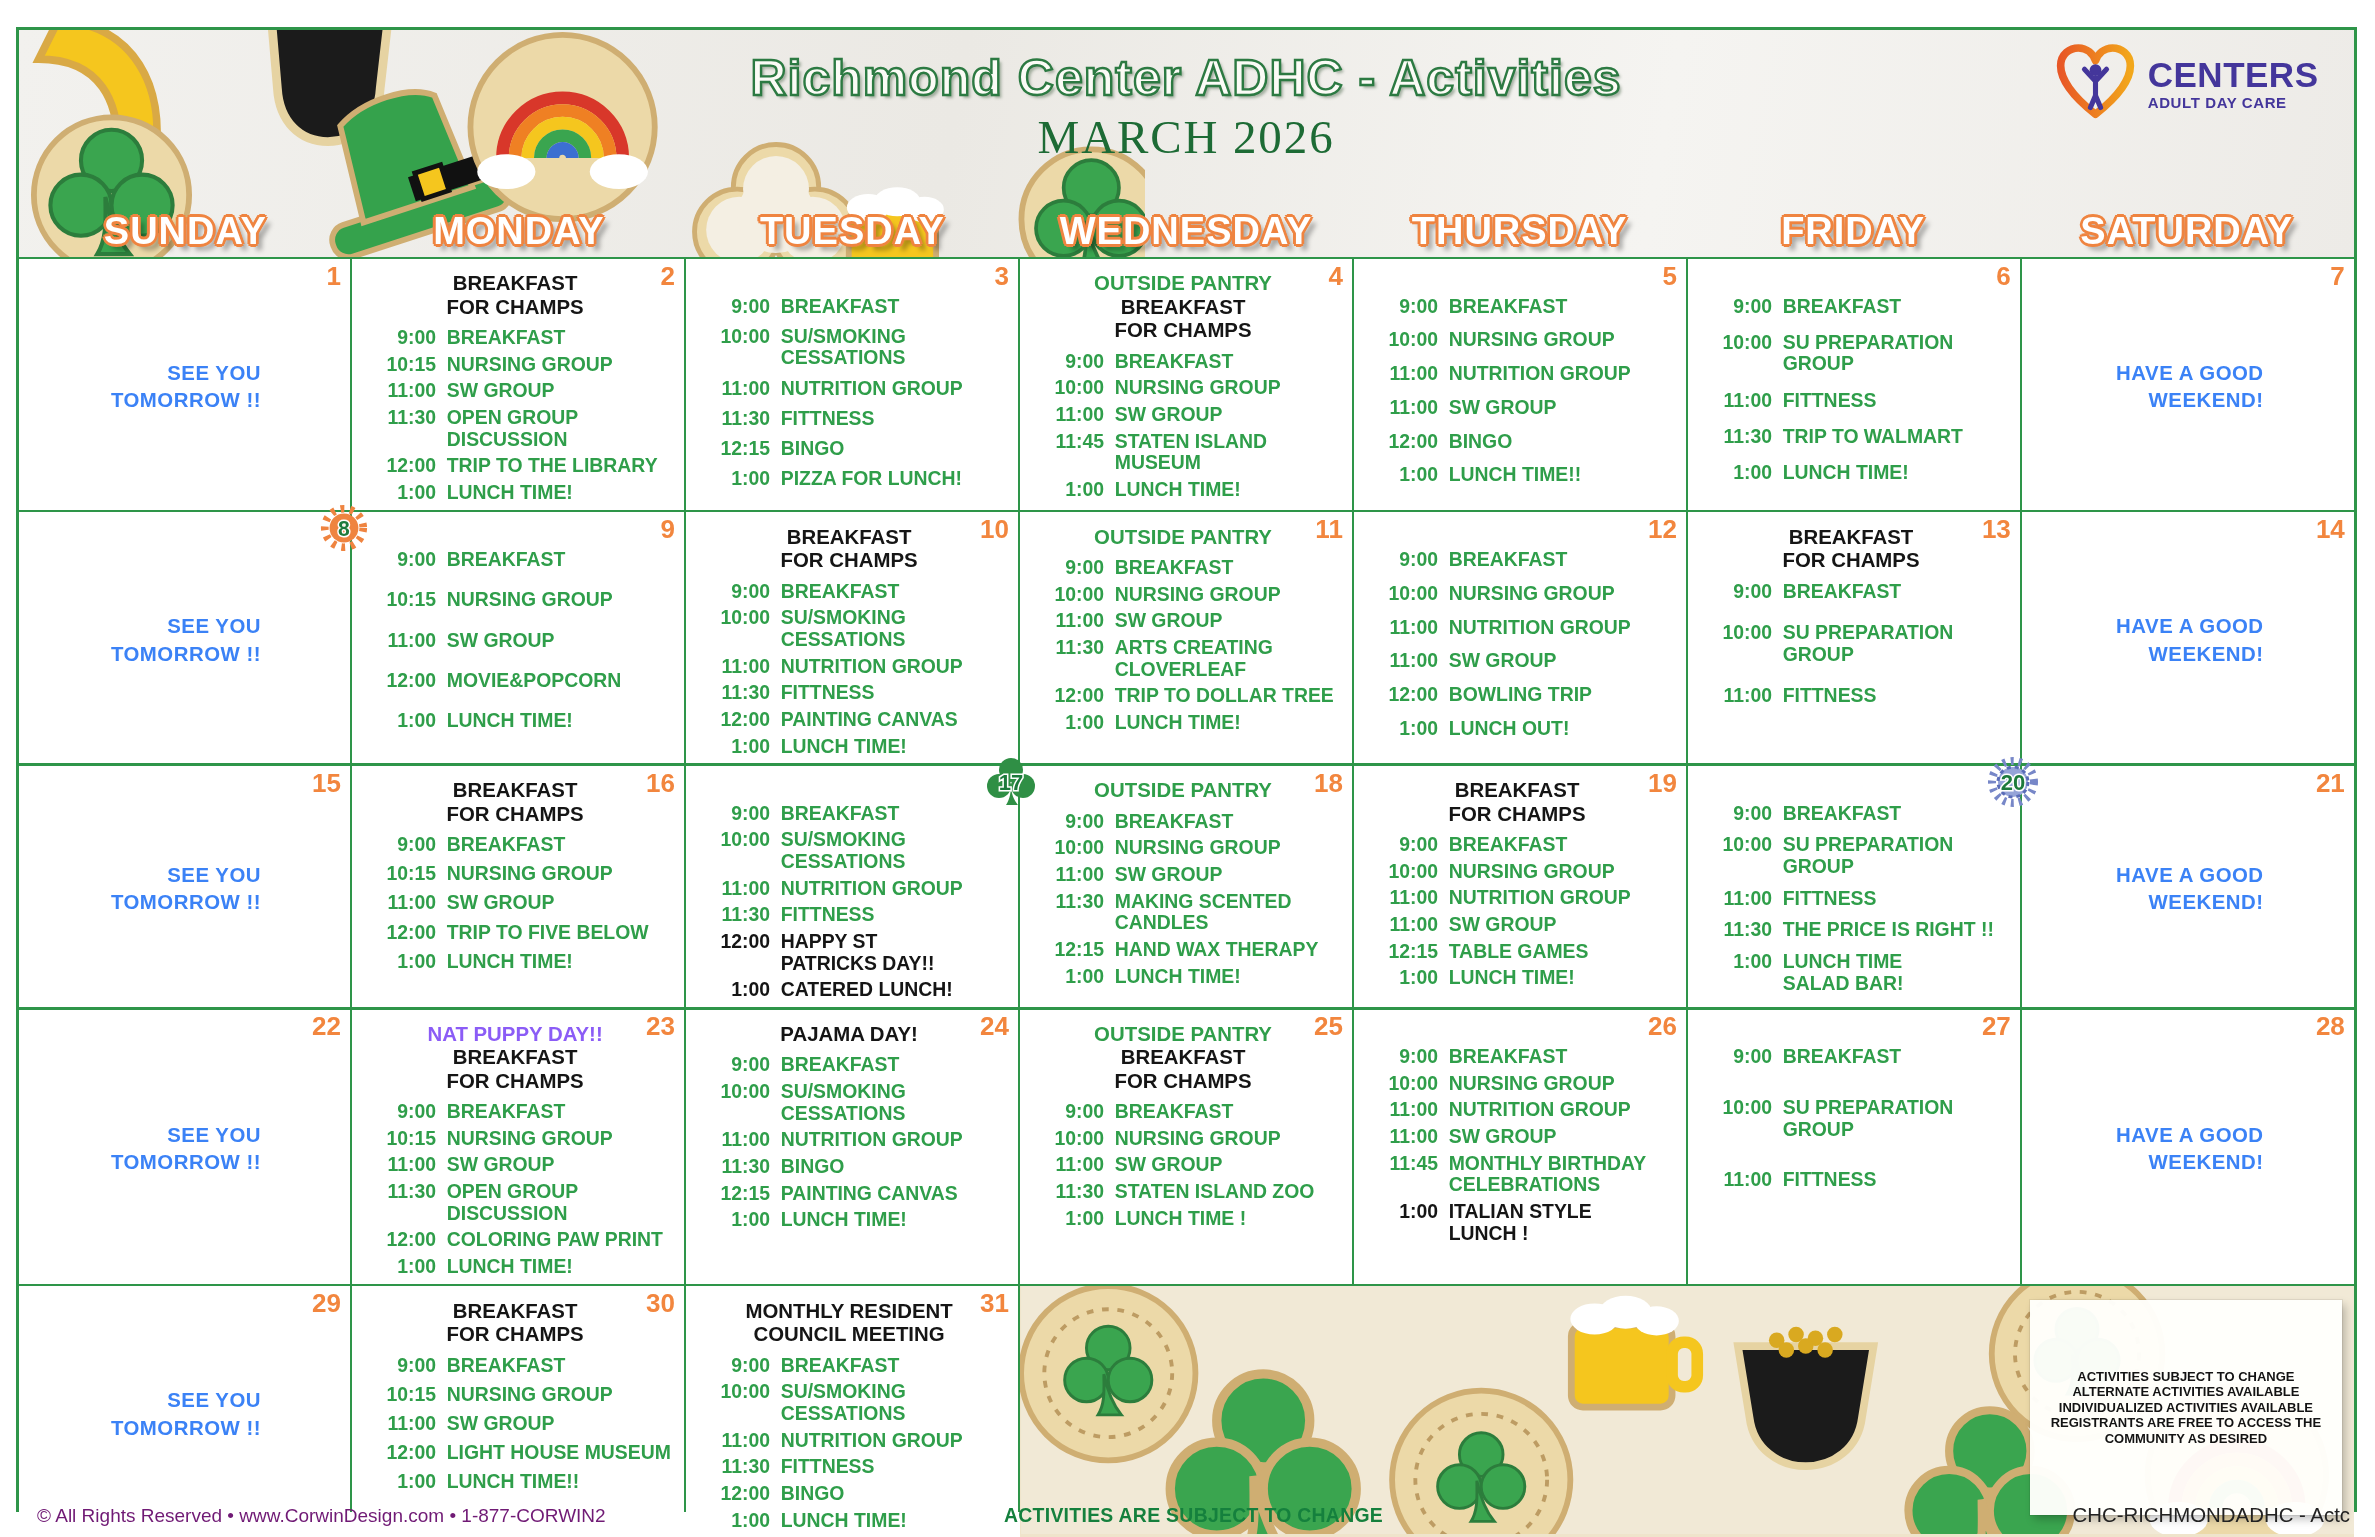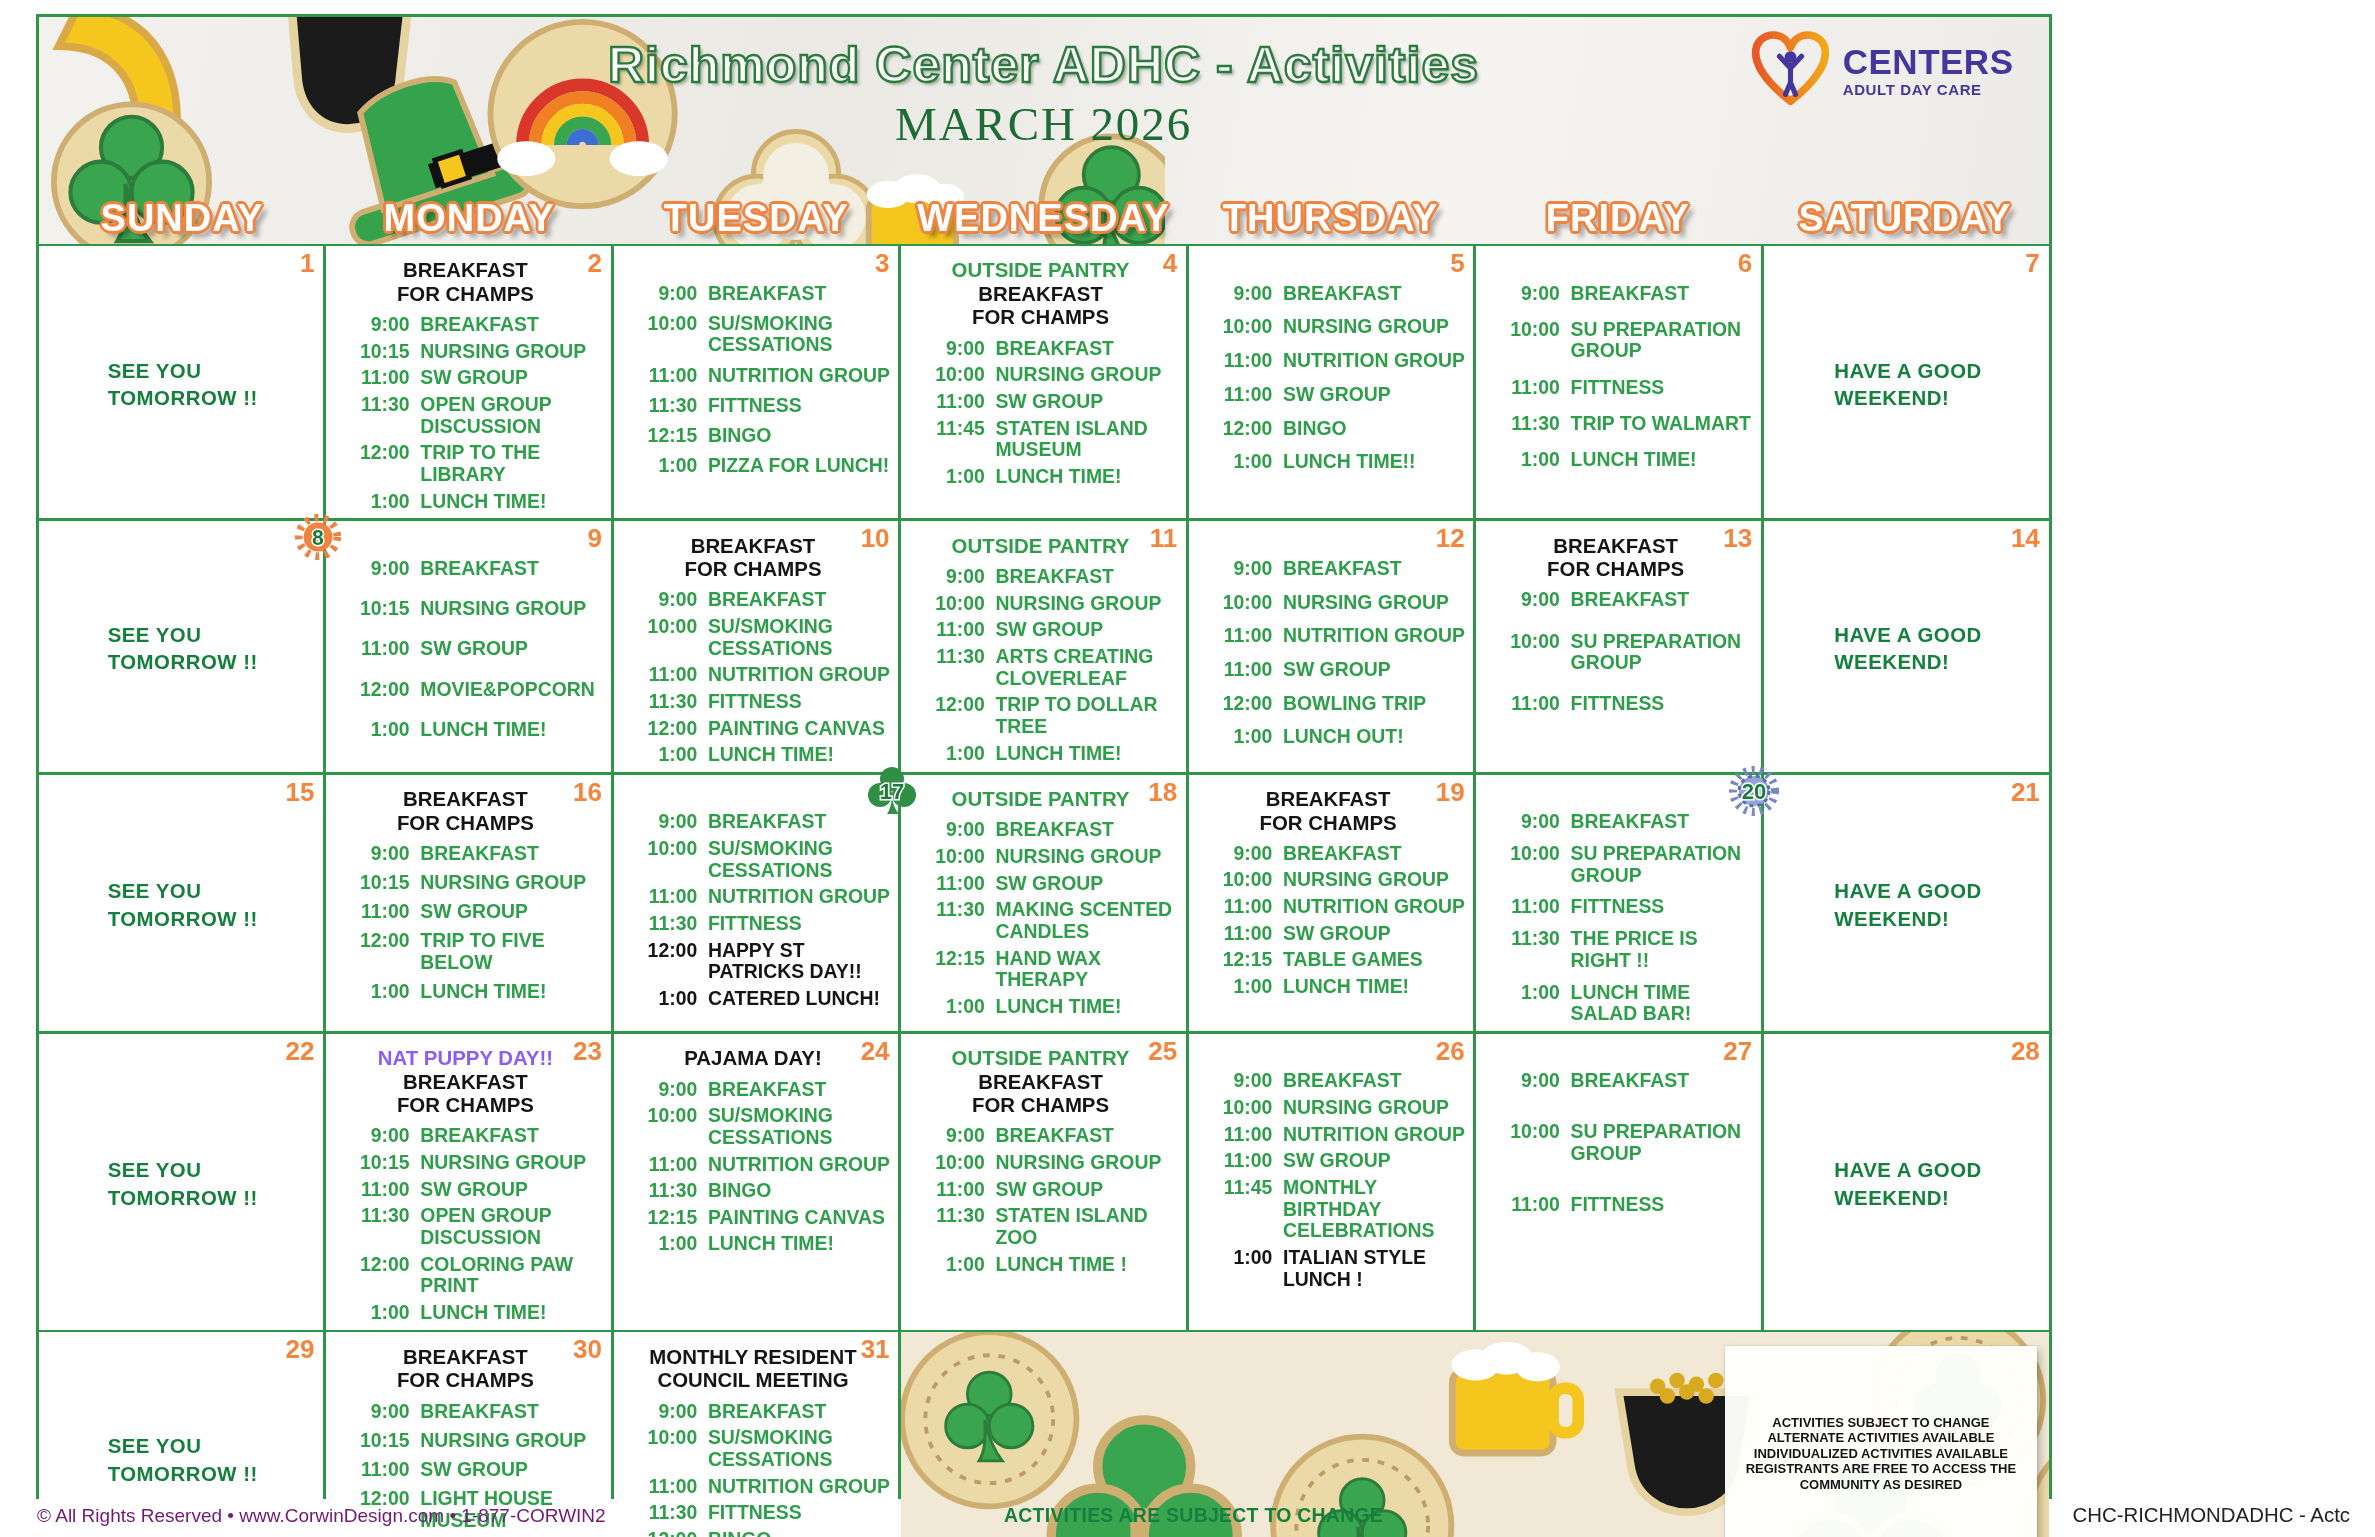--- a/index.html
+++ b/index.html
@@ -1,17 +1,17 @@
 <!DOCTYPE html>
 <html><head>
 <meta charset="utf-8">
 <style>
   html,body{margin:0;padding:0;background:#ffffff;}
   body{width:2375px;height:1537px;position:relative;font-family:"Liberation Sans","DejaVu Sans",sans-serif;overflow:hidden;}
-  .frame{position:absolute;left:15.5px;top:14px;width:2016px;height:1485px;border:3.9px solid #2e9549;box-sizing:border-box;background:#fff;margin-left:20px;}
+  .frame{position:absolute;left:15.5px;top:27px;width:2341px;height:1485px;border:3.9px solid #2e9549;box-sizing:border-box;background:#fff;}
   
   .banner{position:absolute;left:0;top:0;right:0;height:227px;background:linear-gradient(100deg,#f2f1ee 0%,#ebe9e4 40%,#f5f4f1 70%,#edebe7 100%);overflow:hidden;}
   .banner-cookies{position:absolute;left:0;top:0;}
   .page-title{position:absolute;top:19.4px;left:50%;transform:translateX(-50%);white-space:nowrap;font-size:50px;font-weight:bold;letter-spacing:1px;color:#fbfbf6;-webkit-text-stroke:2.4px #2c7a42;text-shadow:2.9px 2.9px 2.9px rgba(70,100,70,.45);}
   .page-month{position:absolute;top:80px;left:50%;transform:translateX(-50%);white-space:nowrap;font-family:"Liberation Serif","DejaVu Serif",serif;font-size:47px;font-weight:normal;letter-spacing:1.9px;color:#1d6b35;}
   .logo{position:absolute;right:35px;top:11.6px;display:flex;align-items:center;gap:9.7px;}
   .logo-text{display:flex;flex-direction:column;line-height:1;}
   .logo-name{font-size:35px;font-weight:bold;color:#44369b;letter-spacing:0.5px;}
   .logo-tag{font-size:15px;font-weight:bold;color:#44369b;letter-spacing:0.6px;margin-top:2.9px;}
   .day-header-row{position:absolute;left:0;right:0;bottom:3.9px;display:grid;grid-template-columns:repeat(7,1fr);}
@@ -24,21 +24,21 @@
   .badge{position:absolute;top:-9.7px;right:-19.4px;z-index:6;}
   .head{ text-align:center;font-size:20.4px;font-weight:bold;line-height:1.15;}
   .head.black{color:#151515;} .head.green{color:#2f9e4a;} .head.red{color:#8b5cf6;}
   .heads{margin:1.9px 17.5px 5.8px 7.8px;}
   .sched{display:flex;flex-direction:column;margin-top:7.8px;}
   .cell.no-head .sched{margin-top:25px;}
   .item{display:grid;grid-template-columns:72px 1fr;column-gap:10.7px;font-size:19.4px;font-weight:bold;line-height:1.12;color:#2f9e4a;}
   .item.black{color:#151515;}
   .item .time{text-align:right;}
   .cell.msg-cell{display:flex;align-items:center;justify-content:center;}
-  .msg{text-align:left;font-size:20.4px;font-weight:bold;color:#15803d;line-height:1.35;letter-spacing:0.5px;}
+  .msg{text-align:right;font-size:20.4px;font-weight:bold;color:#3b82f6;line-height:1.35;letter-spacing:0.5px;}
   
   .bottom-art{grid-column:4 / 8;grid-row:5;position:relative;background:#efe4cb;overflow:hidden;}
   .bottom-art > svg{position:absolute;left:0;top:0;}
   .notice-box{position:absolute;top:13.6px;right:11.6px;width:312px;height:215px;background:rgba(255,255,252,.97);box-shadow:0 0 0 1px rgba(0,0,0,.06),3.9px 4.9px 8.7px rgba(0,0,0,.25);display:flex;flex-direction:column;align-items:center;justify-content:center;text-align:center;font-size:13px;font-weight:bold;color:#131313;line-height:1.2;padding:5.8px 9.7px;box-sizing:border-box;}
   
   .footer{position:absolute;left:37px;right:25px;top:1504px;display:flex;align-items:center;}
   .footer .f-left{flex:1;font-size:19px;color:#701a75;}
   .footer .f-center{font-size:19.4px;font-weight:bold;color:#15803d;letter-spacing:0.3px;}
   .footer .f-right{flex:1;text-align:right;font-size:20.4px;color:#222;}
 </style>

